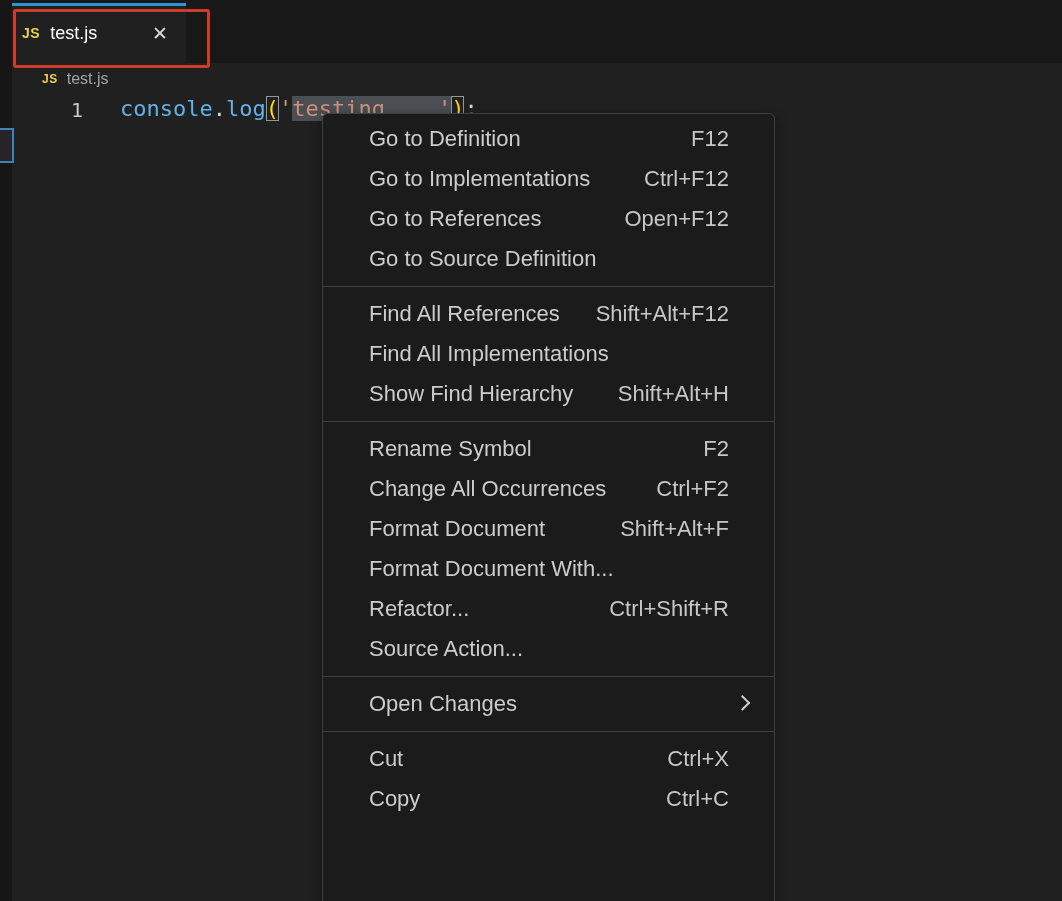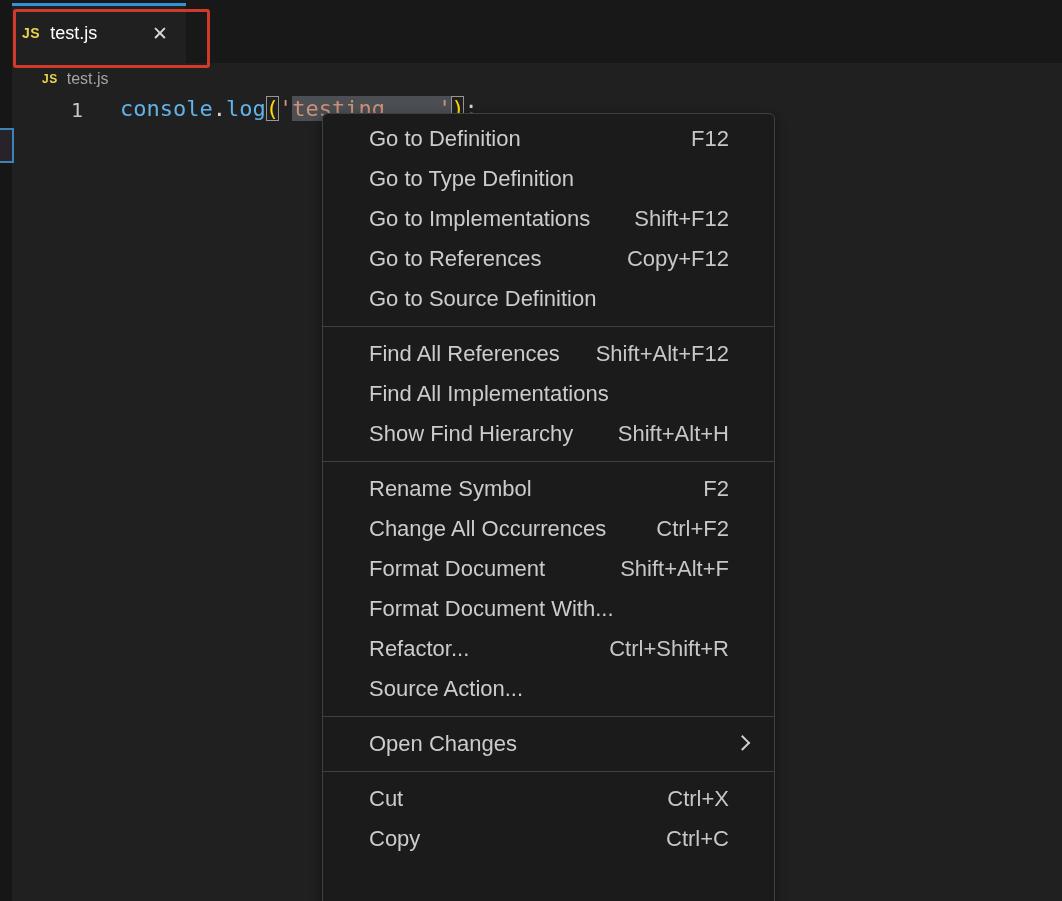--- a/index.html
+++ b/index.html
@@ -97,29 +97,26 @@
 
 <div class="left-strip"></div>
 <div class="blue-box"></div>
 
 <div class="menu" id="menu">
     <div class="mi">
       <span class="mi-label">Go to Definition</span>
       <span class="mi-key">F12</span>
     </div>
     <div class="mi">
-      <span class="mi-label">Go to Type Definition</span>
-    </div>
-    <div class="mi">
       <span class="mi-label">Go to Implementations</span>
-      <span class="mi-key">Shift+F12</span>
+      <span class="mi-key">Ctrl+F12</span>
     </div>
     <div class="mi">
       <span class="mi-label">Go to References</span>
-      <span class="mi-key">Copy+F12</span>
+      <span class="mi-key">Open+F12</span>
     </div>
     <div class="mi">
       <span class="mi-label">Go to Source Definition</span>
     </div>
     <div class="sep"></div>
     <div class="mi">
       <span class="mi-label">Find All References</span>
       <span class="mi-key">Shift+Alt+F12</span>
     </div>
     <div class="mi">

